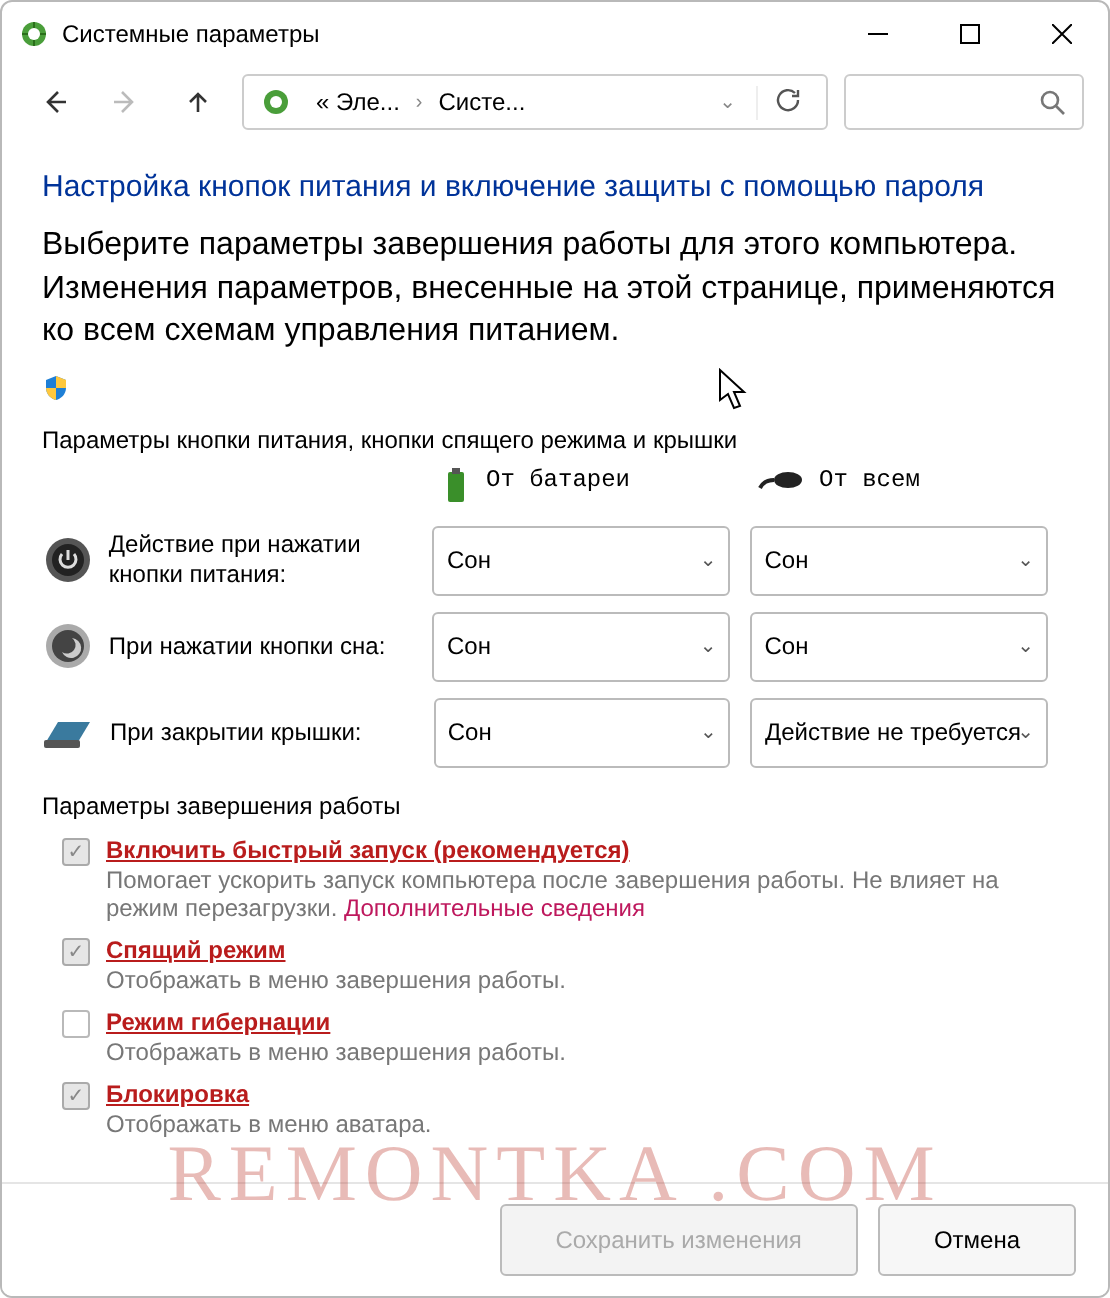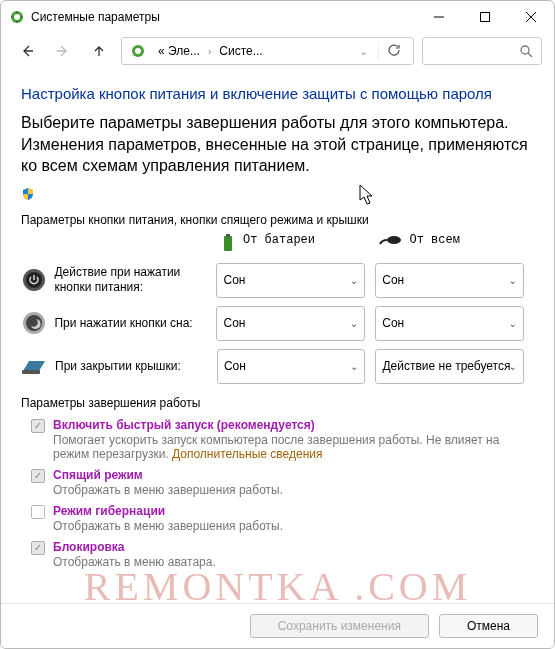--- a/index.html
+++ b/index.html
@@ -175,31 +175,31 @@
     border-radius: 2px;
     margin-top: 1px;
     flex-shrink: 0;
     display: flex; align-items: center; justify-content: center;
   }
   .chk.checked { background: #e6e6e6; border-color: #aaa; }
   .chk.checked::after {
     content: "✓"; font-size: 10px; color: #888;
   }
   .chk-body { color: #777; font-size: 12px; }
-  .chk-body .title-b { color: #a21caf; }
+  .chk-body .title-b { color: #b91c1c; text-decoration: underline; }
   .chk-body .desc { display: block; margin-top: 1px; margin-bottom: 4px; }
-  .chk-body a { color: #a16207; text-decoration: none; }
+  .chk-body a { color: #be185d; text-decoration: none; }
   .footer {
     border-top: 1px solid #e5e5e5;
     padding: 10px 16px;
     display: flex; justify-content: flex-end; gap: 10px;
     background: #fff;
   }
   .btn {
-    min-width: 90px; height: 24px;
+    min-width: 90px; height: 36px;
     border: 1px solid #bbb;
     border-radius: 3px;
     background: #f7f7f7;
     font-size: 12px;
     padding: 0 27px;
     display: flex; align-items: center; justify-content: center;
   }
   .btn.disabled { color: #aaa; background: #f3f3f3; }
   .watermark {
     position: absolute;

